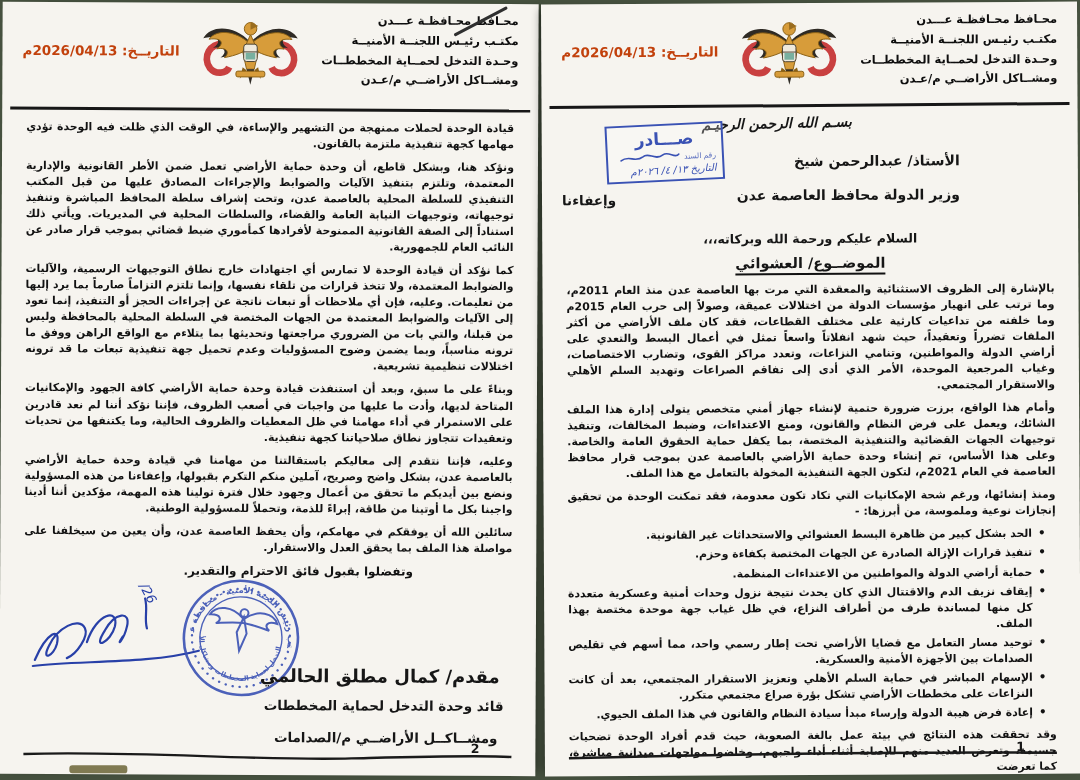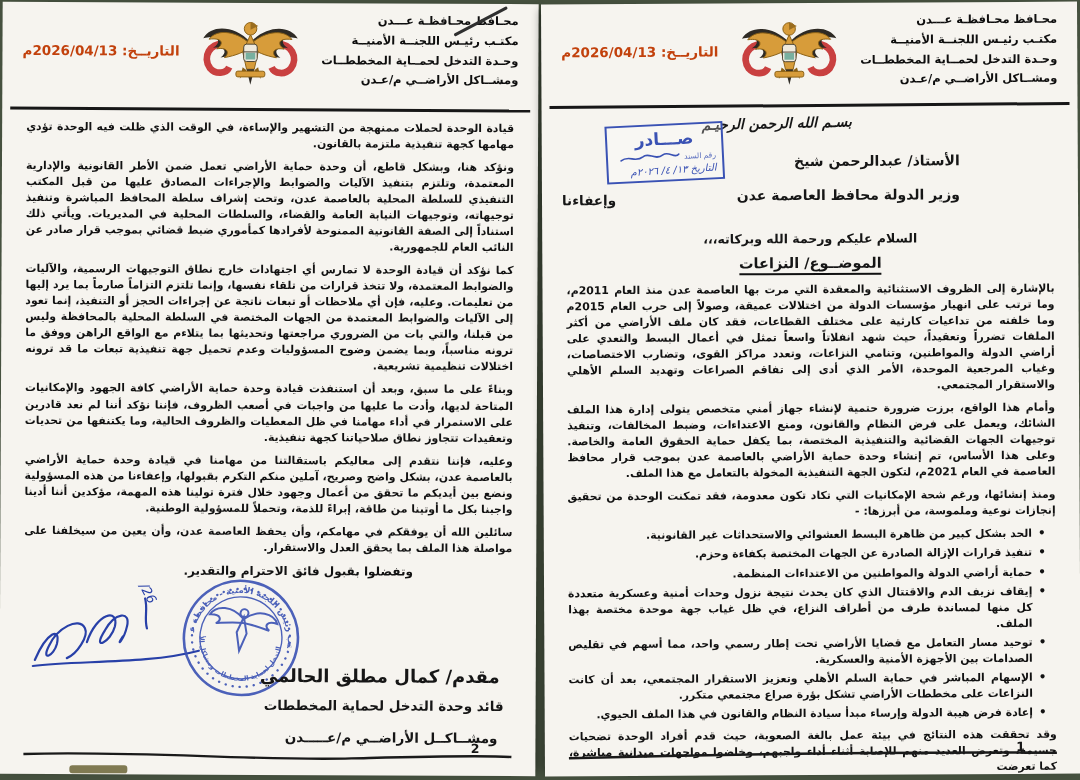--- a/index.html
+++ b/index.html
@@ -138,21 +138,21 @@
       </text>
       <g fill="none" stroke="#3a52b4" stroke-width="2">
         <path d="M61,42 C48,30 32,32 27,42 C38,40 40,46 34,50 C44,48 52,46 61,46"></path>
         <path d="M61,42 C74,30 90,32 95,42 C84,40 82,46 88,50 C78,48 70,46 61,46"></path>
         <path d="M61,40 L66,56 L61,74 L56,56 Z"></path>
         <circle cx="61" cy="36" r="4"></circle>
       </g>
     </svg>
     <div class="sig-name">مقدم/ كمال مطلق الحالمي</div>
     <div class="sig-title1">قائد وحدة التدخل لحماية المخططات</div>
-    <div class="sig-title2">ومشــاكــل الأراضــي م/عـــــدن</div>
+    <div class="sig-title2">ومشــاكــل الأراضــي م/الصدامات</div>
   </div>
 
   <div class="footer">
     <svg width="492" height="14" viewBox="0 0 492 14">
       <path d="M2,6 C120,2 230,12 330,9 C400,7 460,5 490,7" stroke="#1a1a1a" stroke-width="2.4" fill="none"></path>
     </svg>
     <div class="page-num">2</div>
   </div>
   <div class="smudge"></div>
 </div>
@@ -198,21 +198,21 @@
       </svg>
     </div>
     <div class="st-date">التاريخ ١٣/ ٤/ ٢٠٢٦م</div>
   </div>
 
   <div class="recipient-name">الأستاذ/ عبدالرحمن شيخ</div>
   <div class="recipient-title">وزير الدولة محافظ العاصمة عدن</div>
   <div class="honorific">وإعفاءنا</div>
   <div class="salutation">السلام عليكم ورحمة الله وبركاته،،،</div>
   <div class="subject-wrap">
-    <span class="subject">الموضــوع/ النزاعات</span>
+    <span class="subject">الموضــوع/ العشوائي</span>
   </div>
 
   <div class="p1-body body-text">
     <p>بالإشارة إلى الظروف الاستثنائية والمعقدة التي مرت بها العاصمة عدن منذ العام 2011م، وما ترتب على انهيار مؤسسات الدولة من اختلالات عميقة، وصولاً إلى حرب العام 2015م وما خلفته من تداعيات كارثية على مختلف القطاعات، فقد كان ملف الأراضي من أكثر الملفات تضرراً وتعقيداً، حيث شهد انفلاتاً واسعاً تمثل في أعمال البسط والتعدي على أراضي الدولة والمواطنين، وتنامي النزاعات، وتعدد مراكز القوى، وتضارب الاختصاصات، وغياب المرجعية الموحدة، الأمر الذي أدى إلى تفاقم الصراعات وتهديد السلم الأهلي والاستقرار المجتمعي.</p>
     <p>وأمام هذا الواقع، برزت ضرورة حتمية لإنشاء جهاز أمني متخصص يتولى إدارة هذا الملف الشائك، ويعمل على فرض النظام والقانون، ومنع الاعتداءات، وضبط المخالفات، وتنفيذ توجيهات الجهات القضائية والتنفيذية المختصة، بما يكفل حماية الحقوق العامة والخاصة. وعلى هذا الأساس، تم إنشاء وحدة حماية الأراضي بالعاصمة عدن بموجب قرار محافظ العاصمة في العام 2021م، لتكون الجهة التنفيذية المخولة بالتعامل مع هذا الملف.</p>
     <p>ومنذ إنشائها، ورغم شحة الإمكانيات التي تكاد تكون معدومة، فقد تمكنت الوحدة من تحقيق إنجازات نوعية وملموسة، من أبرزها: -</p>
     <div class="bullet">
         <span class="b-dot"></span>
         <span>الحد بشكل كبير من ظاهرة البسط العشوائي والاستحداثات غير القانونية.</span>
       </div>

